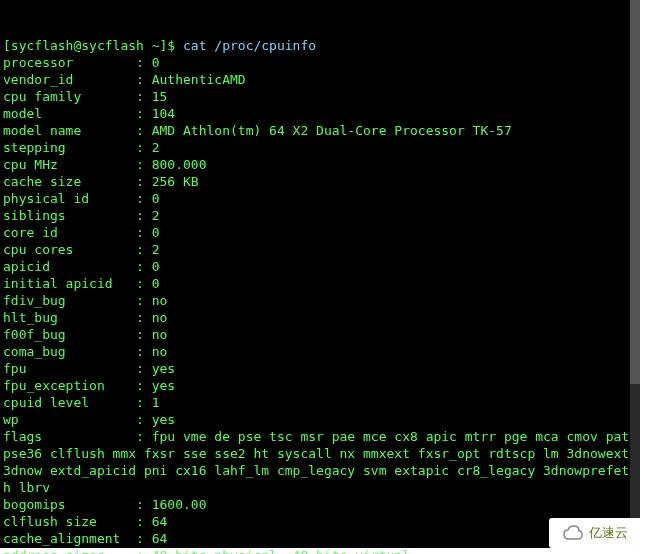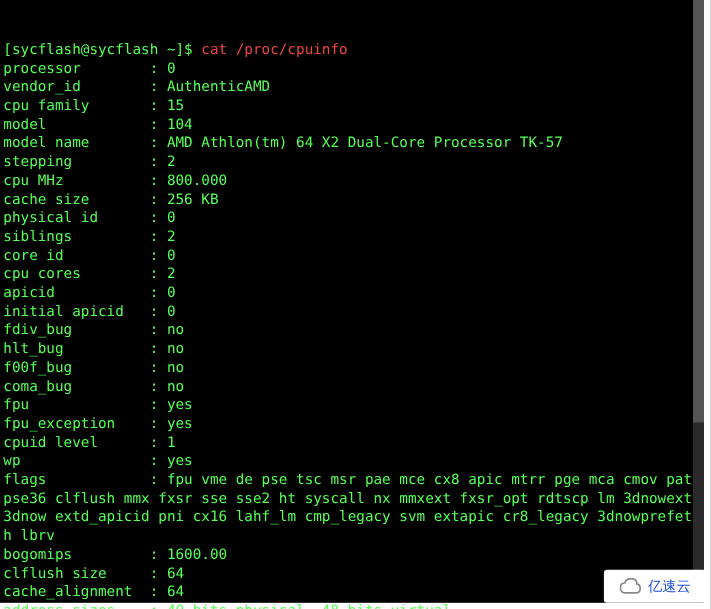--- a/index.html
+++ b/index.html
@@ -19,21 +19,21 @@
     font-family: "DejaVu Sans Mono", "Liberation Mono", Consolas, monospace;
     font-size: 13px;
     line-height: 17px;
     color: #55ff55;
     white-space: pre-wrap;
     word-break: break-all;
     box-sizing: border-box;
     position: relative;
   }
   .prompt-user { color: #55ff55; margin-top: 48px; }
-  .prompt-cmd  { color: #ef4444; }
+  .prompt-cmd  { color: #7dd3fc; }
   .scrollbar {
     position: absolute;
     right: 0;
     top: 0;
     width: 10px;
     height: 100%;
     background: #2a2a2a;
   }
   .scrollbar-thumb {
     position: absolute;
@@ -41,21 +41,21 @@
     top: 0;
     width: 10px;
     height: 70%;
     background: #555;
   }
   .watermark {
     position: absolute;
     right: 4px;
     bottom: 6px;
     background: #ffffff;
-    color: #1d4ed8;
+    color: #4d7c0f;
     font-family: sans-serif;
     font-size: 13px;
     padding: 6px 14px;
     border-radius: 3px;
     display: flex;
     align-items: center;
     gap: 6px;
   }
   .watermark svg { display: block; }
   .kv-line { display: block; }

